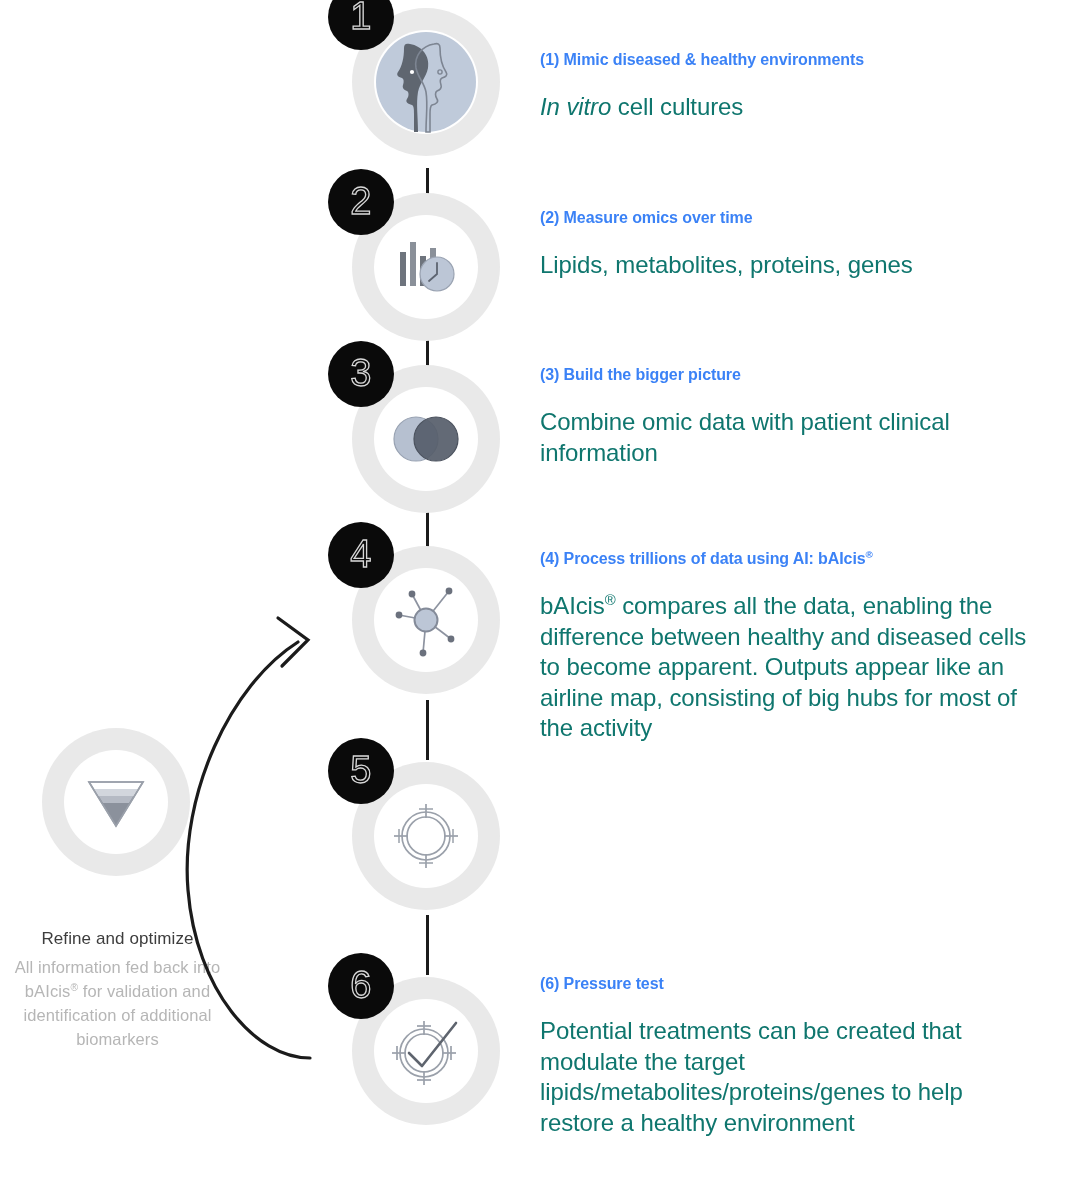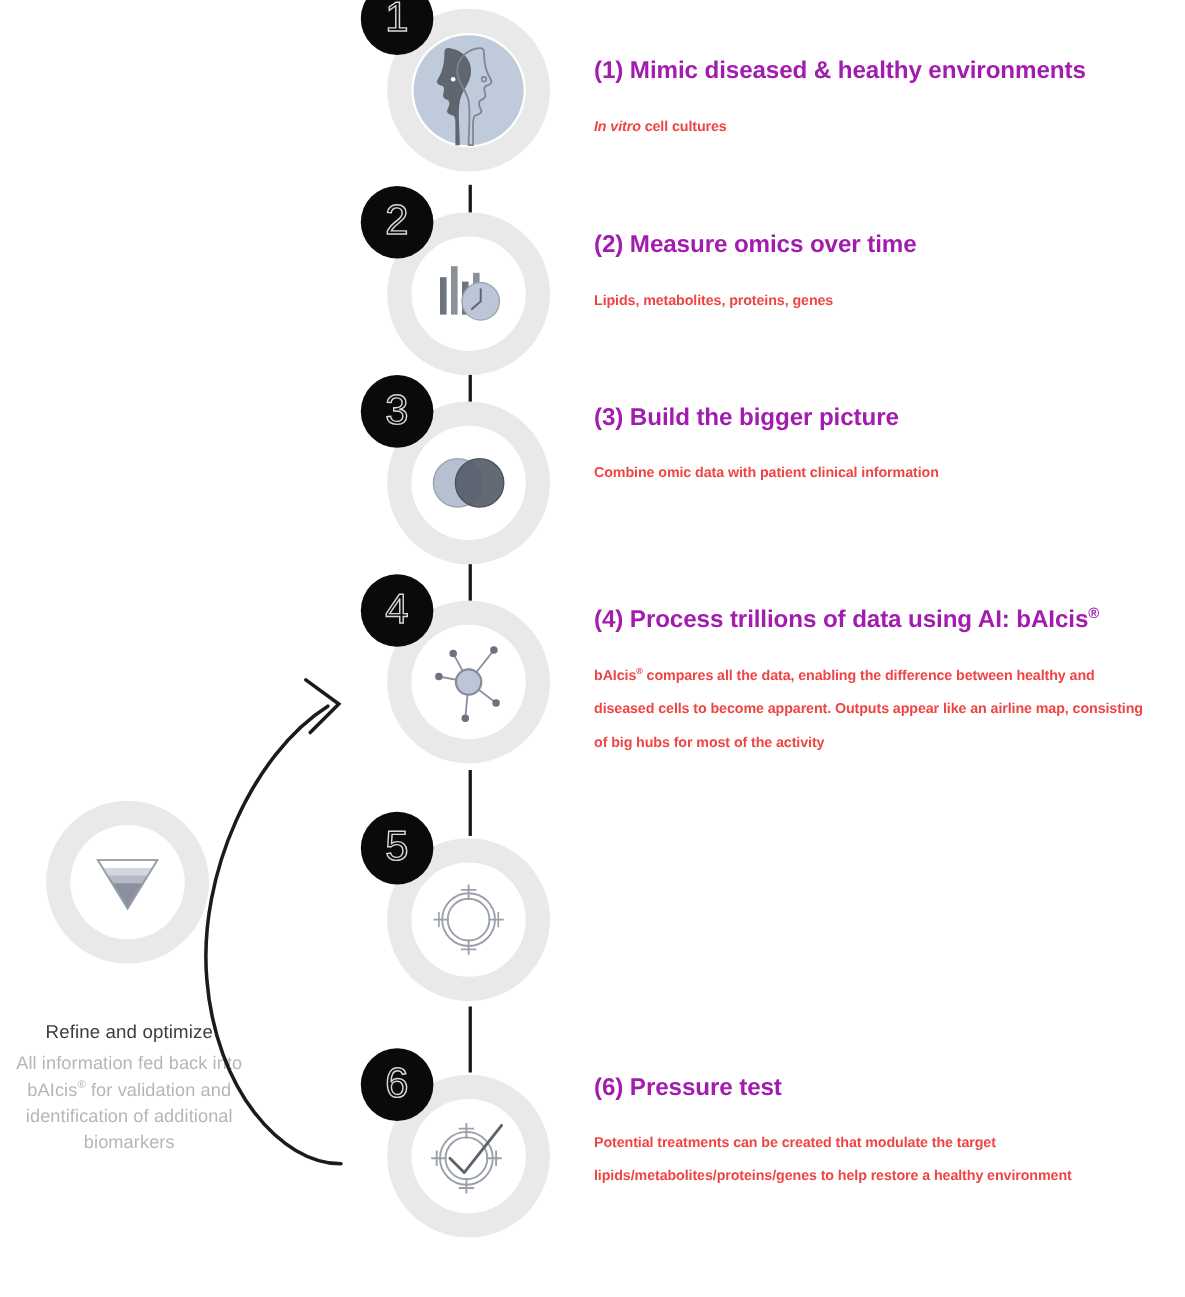--- a/index.html
+++ b/index.html
@@ -90,32 +90,32 @@
     padding-bottom: 3px;
   }
 
   .copy {
     position: absolute;
     left: 540px;
     width: 500px;
   }
   .copy h3 {
     margin: 0;
-    font-size: 22px;
+    font-size: 16px;
     line-height: 1.25;
     font-weight: bold;
-    color: #a21caf;
+    color: #3b82f6;
     letter-spacing: -0.1px;
   }
   .copy p {
     margin: 22px 0 0 0;
-    font-size: 13px;
+    font-size: 24px;
     line-height: 30.5px;
-    font-weight: bold;
-    color: #ef4444;
+    font-weight: normal;
+    color: #0f766e;
     letter-spacing: -0.1px;
   }
   .copy p .it { font-style: italic; }
   sup.reg {
     font-size: 0.62em;
     vertical-align: super;
     line-height: 0;
   }
 
   

